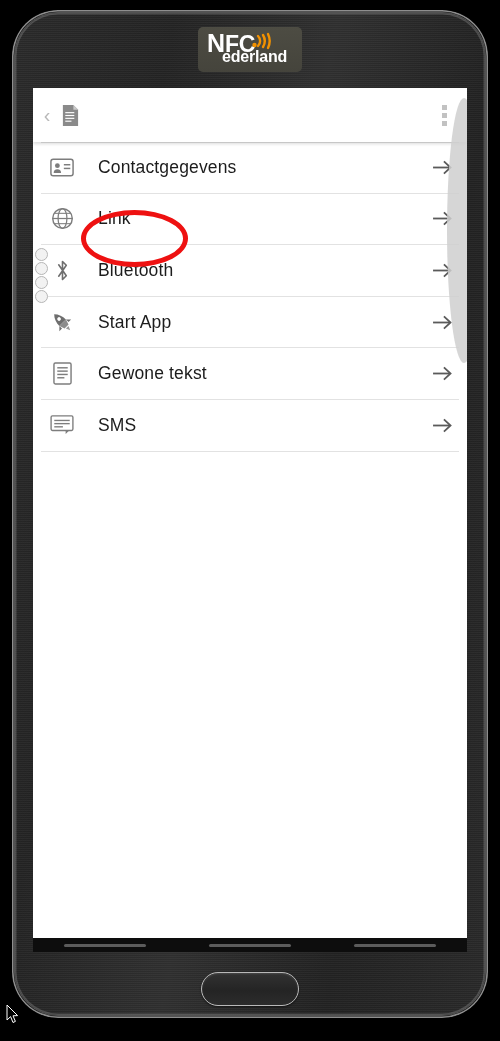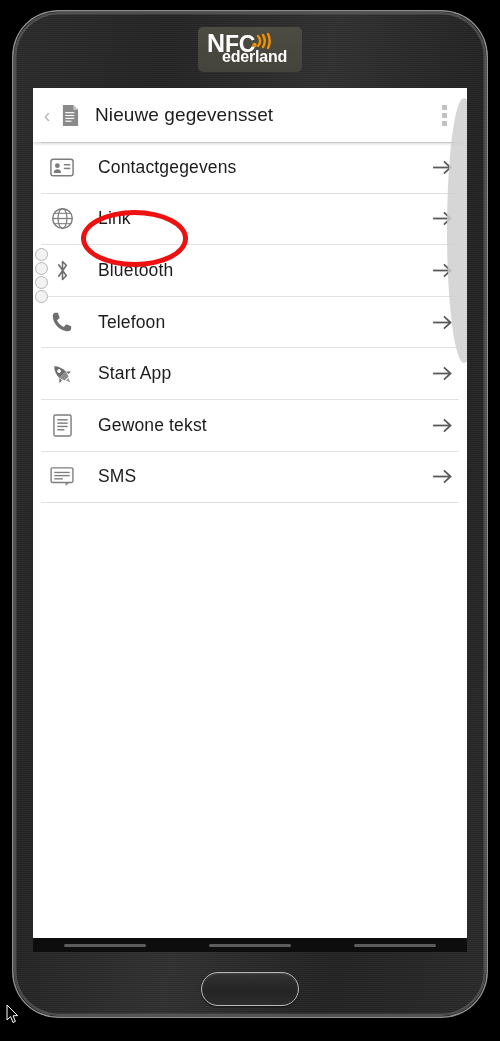--- a/index.html
+++ b/index.html
@@ -345,21 +345,20 @@
             <path d="M2 1 h11 l5 5 v17 h-16 z" fill="#8a8a8a"></path>
             <path d="M13 1 v5 h5 z" fill="#c9c9c9"></path>
             <g stroke="#ffffff" stroke-width="1.2">
               <line x1="4.5" y1="9" x2="14" y2="9"></line>
               <line x1="4.5" y1="12" x2="14" y2="12"></line>
               <line x1="4.5" y1="15" x2="14" y2="15"></line>
               <line x1="4.5" y1="18" x2="11" y2="18"></line>
             </g>
           </svg>
         </div>
-        <div class="hdr-title">Nieuwe gegevensset</div>
         <div class="hdr-spacer"></div>
         <div class="hdr-overflow">
           <i></i>
           <i></i>
           <i></i>
         </div>
       </div>
 
       <div class="edge-overlay"></div>
 
@@ -422,34 +421,20 @@
           <div class="row-label">Bluetooth</div>
           <div class="row-arrow">
             <svg viewBox="0 0 24 18" width="23" height="17">
               <line x1="2" y1="9" x2="20" y2="9" stroke="#5a5a5a" stroke-width="1.9"></line>
               <polyline points="13.5,2.5 20.5,9 13.5,15.5" fill="none" stroke="#5a5a5a" stroke-width="1.9"></polyline>
             </svg>
           </div>
         </div>
 
 
-        <div class="list-row">
-          <div class="row-icon">
-            <svg viewBox="0 0 24 24" width="22" height="22">
-              <path d="M5 2 C3 2 1.5 4 2 7 C3.5 15 9 20.5 17 22 C20 22.5 22 21 22 19 L22 16.5 L16.5 14.5 L14 17.5 C10.5 15.8 8.2 13.5 6.5 10 L9.5 7.5 L7.5 2 Z" fill="#6e6e6e"></path>
-            </svg>
-          </div>
-          <div class="row-label">Telefoon</div>
-          <div class="row-arrow">
-            <svg viewBox="0 0 24 18" width="23" height="17">
-              <line x1="2" y1="9" x2="20" y2="9" stroke="#5a5a5a" stroke-width="1.9"></line>
-              <polyline points="13.5,2.5 20.5,9 13.5,15.5" fill="none" stroke="#5a5a5a" stroke-width="1.9"></polyline>
-            </svg>
-          </div>
-        </div>
 
 
         <div class="list-row">
           <div class="row-icon">
             <svg viewBox="0 0 26 26" width="24" height="24">
               <g transform="rotate(-45 13 13)">
                 <path d="M13 1 C16.5 4.5 18 9 18 14 L8 14 C8 9 9.5 4.5 13 1 Z" fill="#6e6e6e"></path>
                 <path d="M8 14 L4 18 L8 18 Z" fill="#6e6e6e"></path>
                 <path d="M18 14 L22 18 L18 18 Z" fill="#6e6e6e"></path>
                 <path d="M8 14 L18 14 L16 20 L10 20 Z" fill="#8c8c8c"></path>

